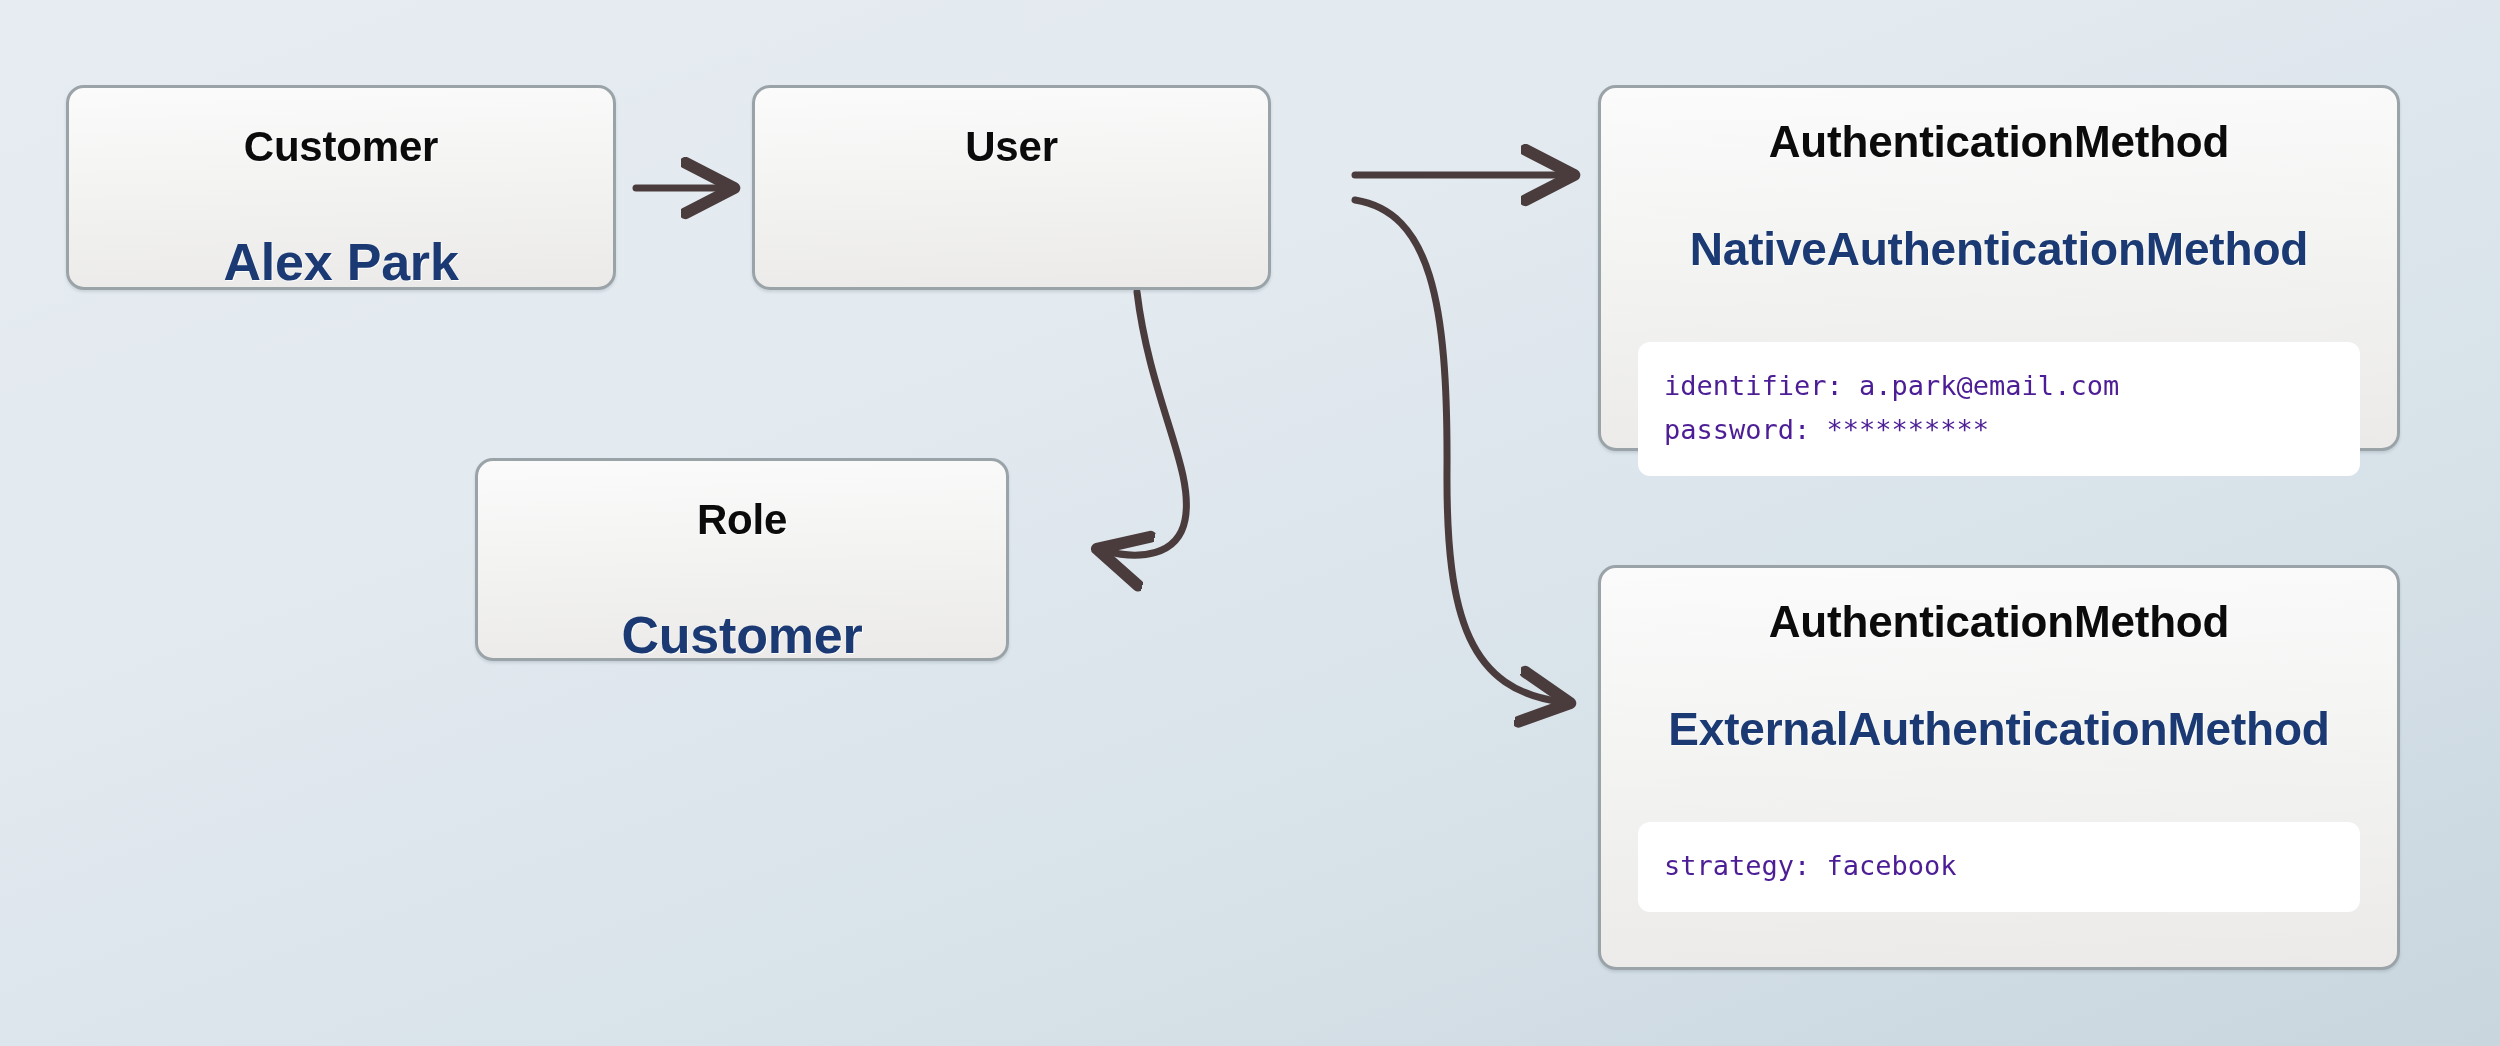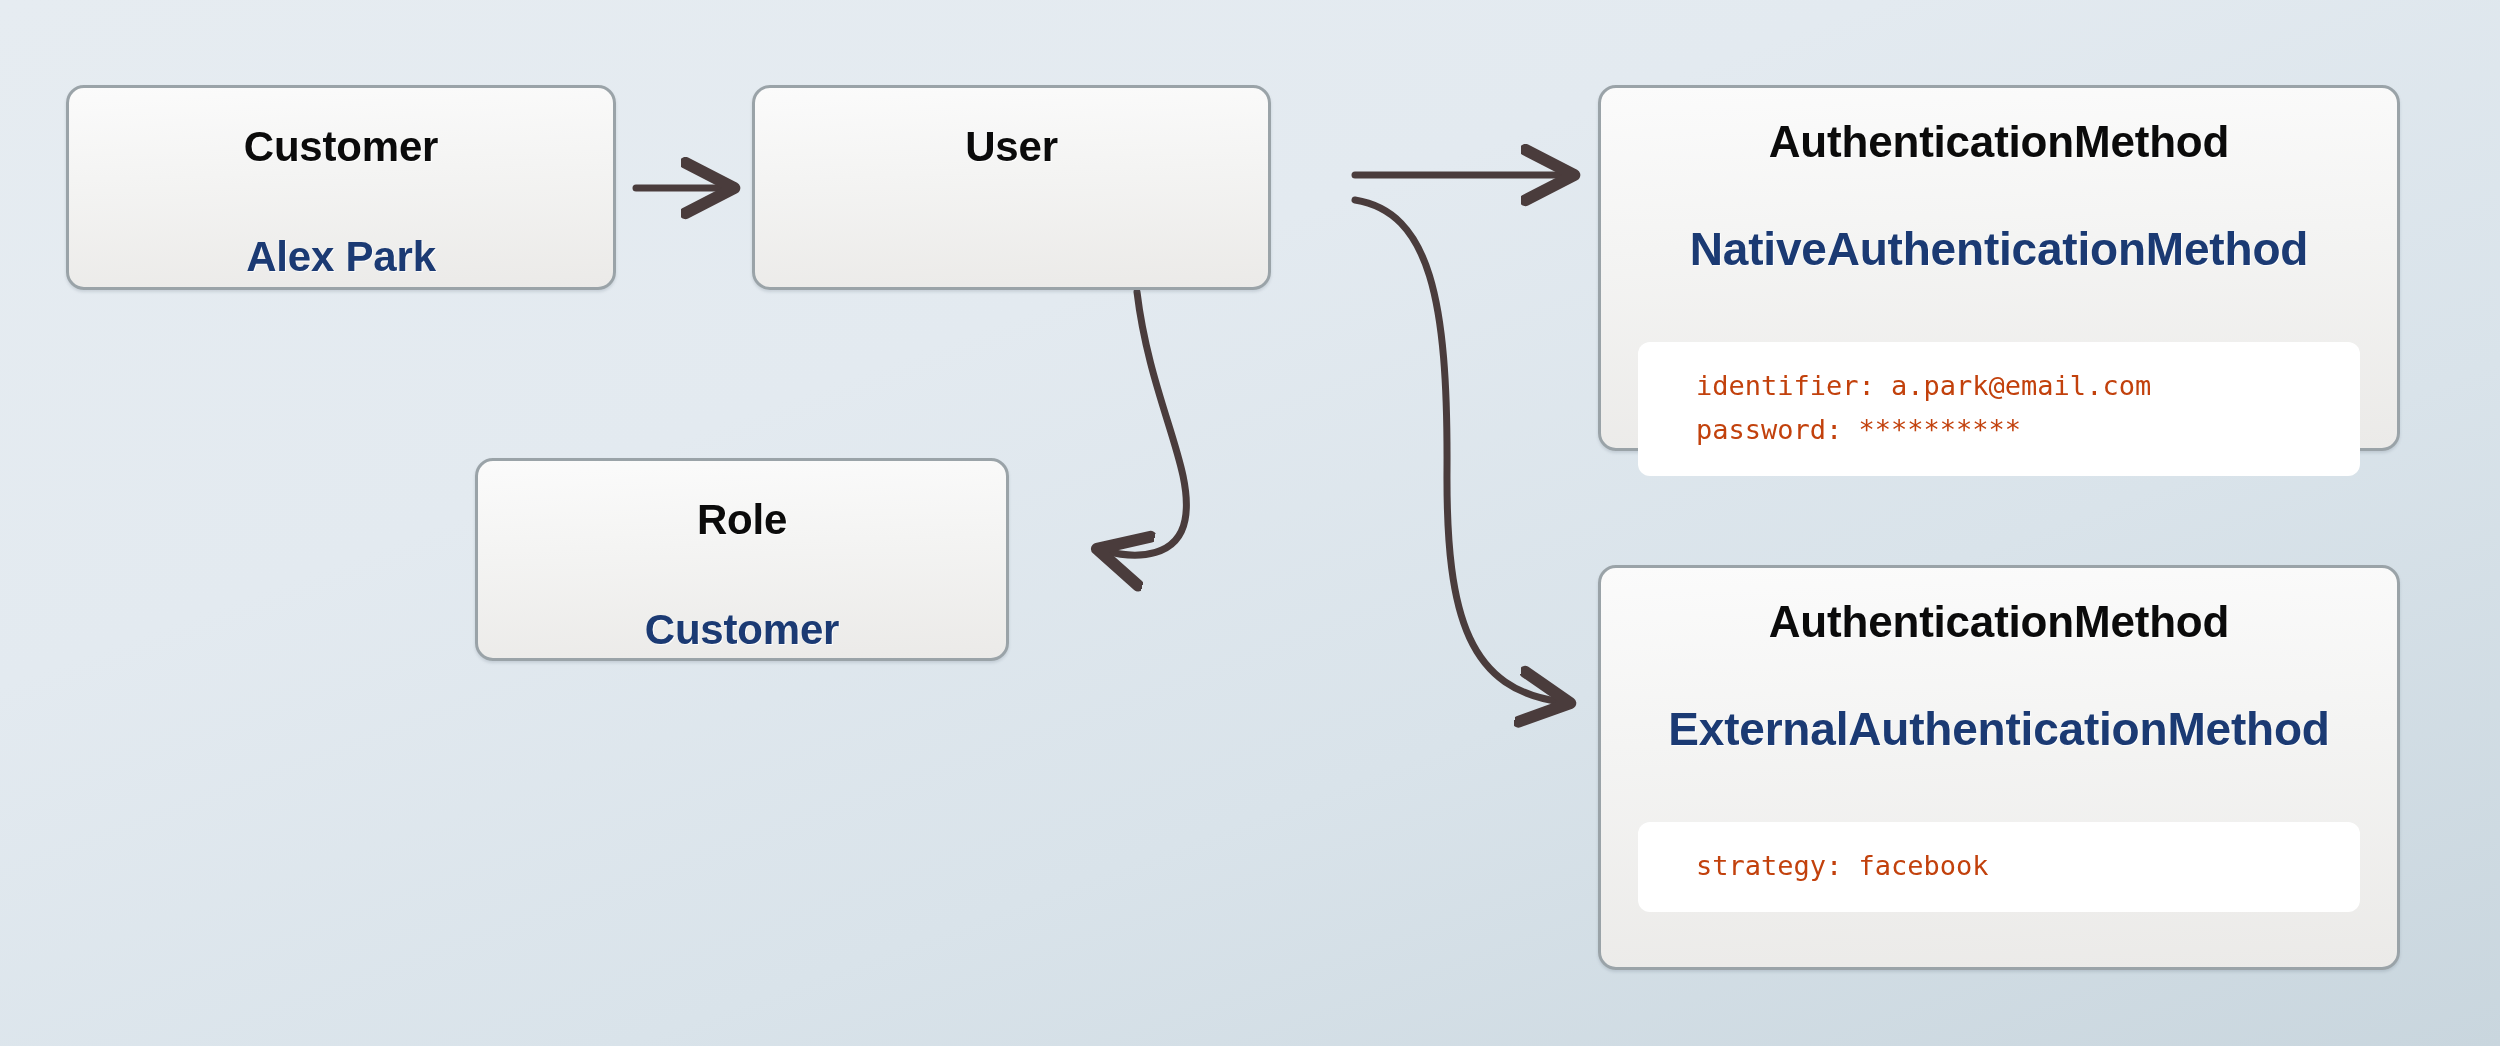--- a/index.html
+++ b/index.html
@@ -56,21 +56,21 @@
     line-height: 1.18;
     letter-spacing: -0.2px;
     text-align: center;
     text-shadow: 1px 1px 0 rgba(255,255,255,0.85);
     white-space: nowrap;
   }
 
   .node-value {
     color: #1b3a73;
     font-weight: bold;
-    font-size: 42px;
+    font-size: 52px;
     line-height: 1.18;
     letter-spacing: -0.2px;
     text-align: center;
     text-shadow: 1px 1px 0 rgba(255,255,255,0.85);
     white-space: nowrap;
   }
 
   
   .node.compact .node-type   { margin-top: 14px; }
   .node.compact .node-value  { margin-top: 28px; }
@@ -86,23 +86,22 @@
     background: #ffffff;
     border-radius: 12px;
     padding: 22px 26px 24px 26px;
     align-self: center;
   }
 
   .attr-line {
     font-family: "DejaVu Sans Mono", "Liberation Mono", monospace;
     font-size: 27px;
     line-height: 1.62;
-    color: #c2410c;
+    color: #4c1d95;
     white-space: pre;
-    margin-left: 32px;
   }
 
   
   #node-customer { left: 66px;   top: 85px;  width: 550px;  height: 205px; }
   #node-user     { left: 752px;  top: 85px;  width: 519px;  height: 205px; }
   #node-role     { left: 475px;  top: 458px; width: 534px;  height: 203px; }
   #node-native   { left: 1598px; top: 85px;  width: 802px;  height: 366px; }
   #node-external { left: 1598px; top: 565px; width: 802px;  height: 405px; }
 </style>
 </head>

